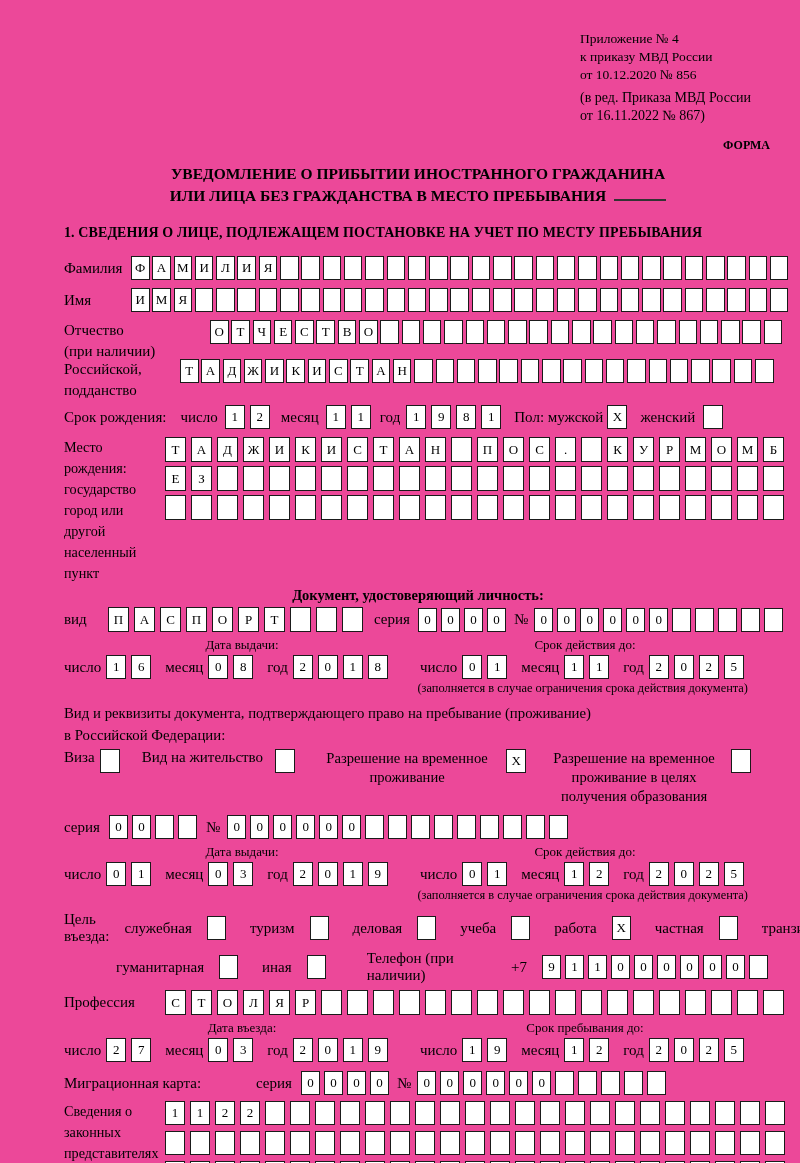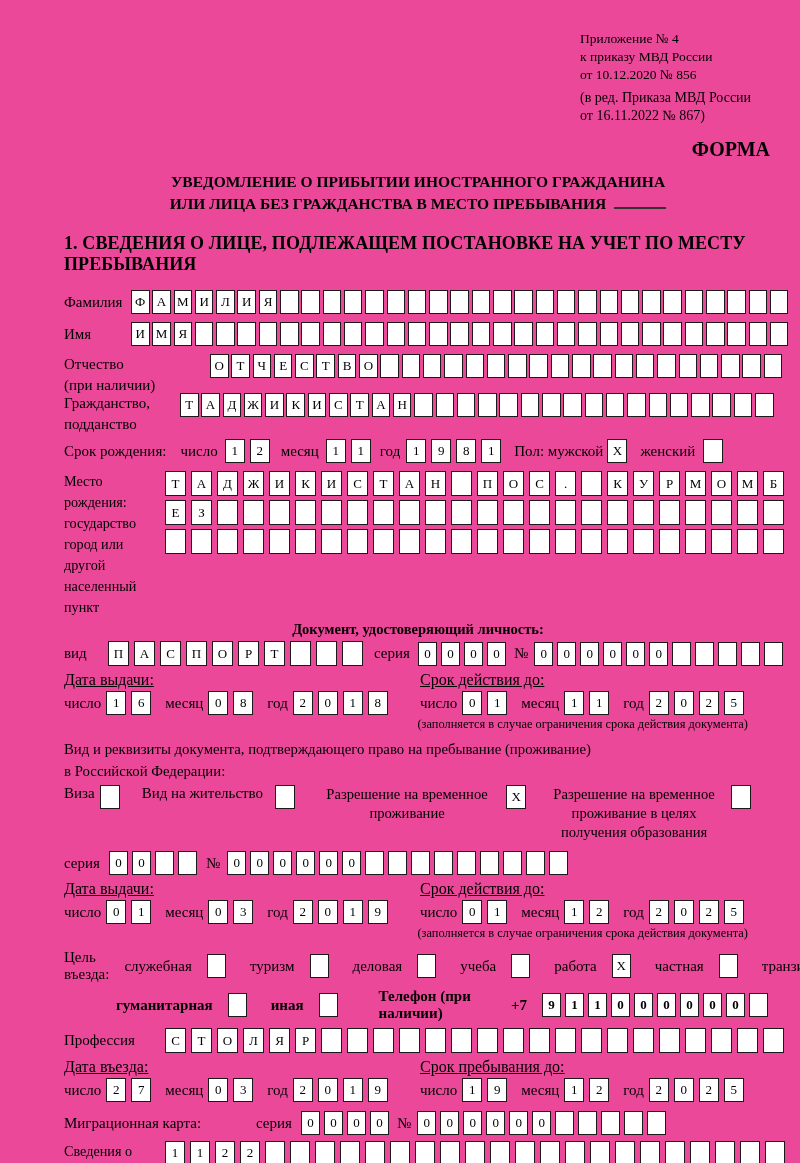--- a/index.html
+++ b/index.html
@@ -4,41 +4,41 @@
 <style>
   html,body{margin:0;padding:0;background:#fff;}
   .page{
     width:800px;height:1163px;overflow:hidden;box-sizing:border-box;
     background:#ec4899;color:#000;position:relative;
     font-family:"Liberation Serif","DejaVu Serif",serif;
     padding:30px 28px 0 64px;font-size:15px;
   }
   .hdr{margin-left:auto;width:192px;font-size:13.5px;line-height:18px;}
   .hdr2{margin-top:5px;font-size:14px;}
-  .forma{text-align:right;font-weight:bold;font-size:20px;margin-top:13px;padding-right:2px;}
+  .forma{text-align:right;font-weight:bold;font-size:12px;margin-top:13px;padding-right:2px;}
   .title{text-align:center;font-weight:bold;font-size:15.5px;line-height:22px;margin-top:10px;}
   .t-underline{display:inline-block;width:52px;border-bottom:2px solid #333;height:12px;margin-left:8px;}
-  .sec{font-weight:bold;font-size:18px;margin-top:18px;letter-spacing:0.1px;}
+  .sec{font-weight:bold;font-size:14px;margin-top:18px;letter-spacing:0.1px;}
   .row{display:flex;align-items:center;flex-wrap:nowrap;}
   .rowt{display:flex;align-items:flex-start;flex-wrap:nowrap;}
   .cells{display:flex;flex-wrap:nowrap;}
   .cell{box-sizing:border-box;border:1.5px solid #1a1a1a;background:#fff;display:flex;
         align-items:center;justify-content:center;font-size:13px;flex:none;}
   .cs .cell{width:18.5px;height:24px;margin-right:2.8px;}
   .cm .cell{width:21px;height:25px;margin-right:5px;}
   .cd .cell{width:20px;height:24px;margin-right:5px;}
   .ct .cell{width:19px;height:24px;margin-right:4px;}
   .lab{flex:none;}
   .lab2{flex:none;line-height:21px;}
   .mt6{margin-top:6px;} .mt8{margin-top:8px;} .mt4{margin-top:4px;}
   .dochead{text-align:center;font-weight:bold;font-size:14.5px;margin-top:3px;}
   .dateblk{display:flex;margin-top:5px;}
   .dhalf{width:356px;flex:none;}
   .dhalf2{width:330px;flex:none;}
-  .dtitle{text-align:left;font-size:16px;margin-bottom:2px;text-decoration:underline;}
+  .dtitle{text-align:center;font-size:13px;margin-bottom:2px;}
   .dline{display:flex;align-items:center;}
   .dline .w{margin-right:5px;}
   .dline .g{margin-left:9px;}
   .dnote{text-align:right;font-size:12.4px;margin-top:2px;padding-right:24px;}
   .restext{margin-top:6px;line-height:22px;font-size:14.8px;}
   .visarow{display:flex;align-items:flex-start;margin-top:3px;}
   .vlabel{text-align:center;line-height:19px;font-size:14.6px;}
   .cbox{margin-left:5px;}
   .purp{display:flex;align-items:center;margin-top:8px;gap:11px;}
   .purp .pl{margin-right:4px;}
@@ -172,21 +172,21 @@
         <div class="cell"></div>
         <div class="cell"></div>
         <div class="cell"></div>
         <div class="cell"></div>
         <div class="cell"></div>
       </div>
   </div>
 
   <div class="rowt" style="margin-top:-3px;">
     <div class="lab2" style="width:116px;">
-      <div>Гражданство,</div>
+      <div>Российской,</div>
       <div>подданство</div>
     </div>
     <div class="cells cs">
         <div class="cell">Т</div>
         <div class="cell">А</div>
         <div class="cell">Д</div>
         <div class="cell">Ж</div>
         <div class="cell">И</div>
         <div class="cell">К</div>
         <div class="cell">И</div>
@@ -550,21 +550,21 @@
       </div>
     <span class="pl">частная</span>
     <div class="cells ct pc">
         <div class="cell"></div>
       </div>
     <span class="pl">транзит</span>
     <div class="cells ct">
         <div class="cell"></div>
       </div>
   </div>
-  <div class="purp" style="margin-top:5px;padding-left:52px;font-weight:bold;">
+  <div class="purp" style="margin-top:5px;padding-left:52px;">
     <span class="pl">гуманитарная</span>
     <div class="cells ct pc">
         <div class="cell"></div>
       </div>
     <span class="pl">иная</span>
     <div class="cells ct">
         <div class="cell"></div>
       </div>
     <span class="pl" style="margin-left:26px;">Телефон (при наличии)</span>
     <span class="pl" style="margin-left:16px;">+7</span>

